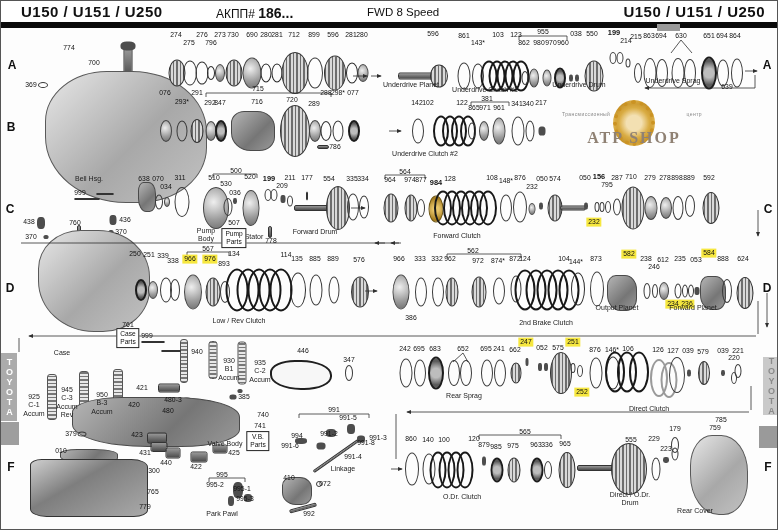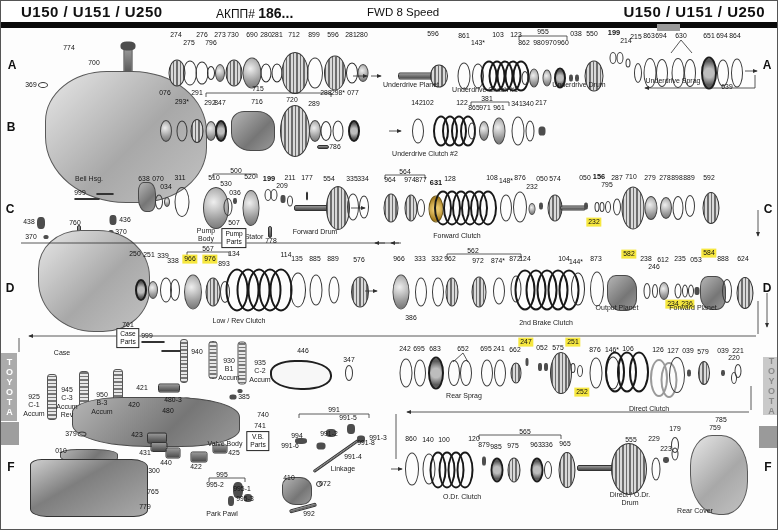--- a/index.html
+++ b/index.html
@@ -455,21 +455,21 @@
       <span class="part" style="left: 281px; top: 185px;">209</span>
       <span class="part" style="left: 289px; top: 177px;">211</span>
       <span class="part" style="left: 306px; top: 177px;">177</span>
       <span class="part" style="left: 328px; top: 178px;">554</span>
       <span class="part" style="left: 351px; top: 178px;">335</span>
       <span class="part" style="left: 362px; top: 178px;">334</span>
       <span class="part" style="left: 404px; top: 171px;">564</span>
       <span class="part" style="left: 389px; top: 179px;">964</span>
       <span class="part" style="left: 409px; top: 179px;">974</span>
       <span class="part" style="left: 420px; top: 179px;">877</span>
-      <span class="part b" style="left: 435px; top: 182px;">631</span>
+      <span class="part b" style="left: 435px; top: 182px;">984</span>
       <span class="part" style="left: 449px; top: 178px;">128</span>
       <span class="part" style="left: 491px; top: 177px;">108</span>
       <span class="part" style="left: 505px; top: 180px;">148*</span>
       <span class="part" style="left: 519px; top: 177px;">876</span>
       <span class="part" style="left: 531px; top: 186px;">232</span>
       <span class="part" style="left: 541px; top: 178px;">050</span>
       <span class="part" style="left: 554px; top: 178px;">574</span>
       <span class="part" style="left: 584px; top: 177px;">050</span>
       <span class="part b" style="left: 598px; top: 176px;">156</span>
       <span class="part" style="left: 606px; top: 184px;">795</span>
@@ -648,20 +648,26 @@
       <div class="rowlbl" style="left: 9px; top: 287px;">D</div>
       <div class="rowlbl" style="left: 10px; top: 378px;">E</div>
       <div class="rowlbl" style="left: 10px; top: 466px;">F</div>
       <div class="rowlbl" style="left: 766px; top: 64px;">A</div>
       <div class="rowlbl" style="left: 767px; top: 208px;">C</div>
       <div class="rowlbl" style="left: 766px; top: 287px;">D</div>
       <div class="rowlbl" style="left: 766px; top: 379px;">E</div>
       <div class="rowlbl" style="left: 767px; top: 466px;">F</div>
     </div>
 
+  <div class="logo">
+    <span class="ru ru1">Трансмиссионный</span>
+    <span class="ru ru2">центр</span>
+    <div class="emblem"></div>
+    <div class="atp">ATP SHOP</div>
+  </div>
 
   <div class="tbar leftb">
       <span>TOYOTA</span>
     </div>
   <div class="tbar rightb">
       <span>TOYOTA</span>
     </div>
   <div class="gsq lsq"></div>
   <div class="gsq rsq"></div>
 

